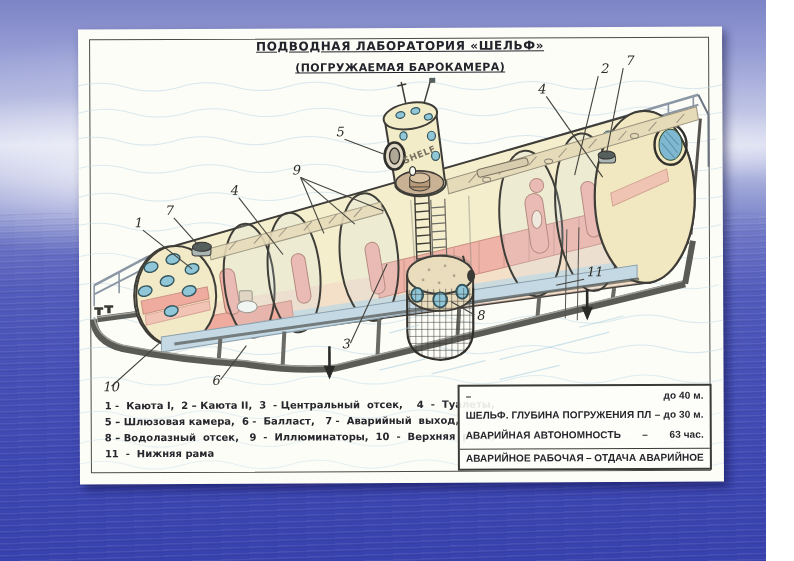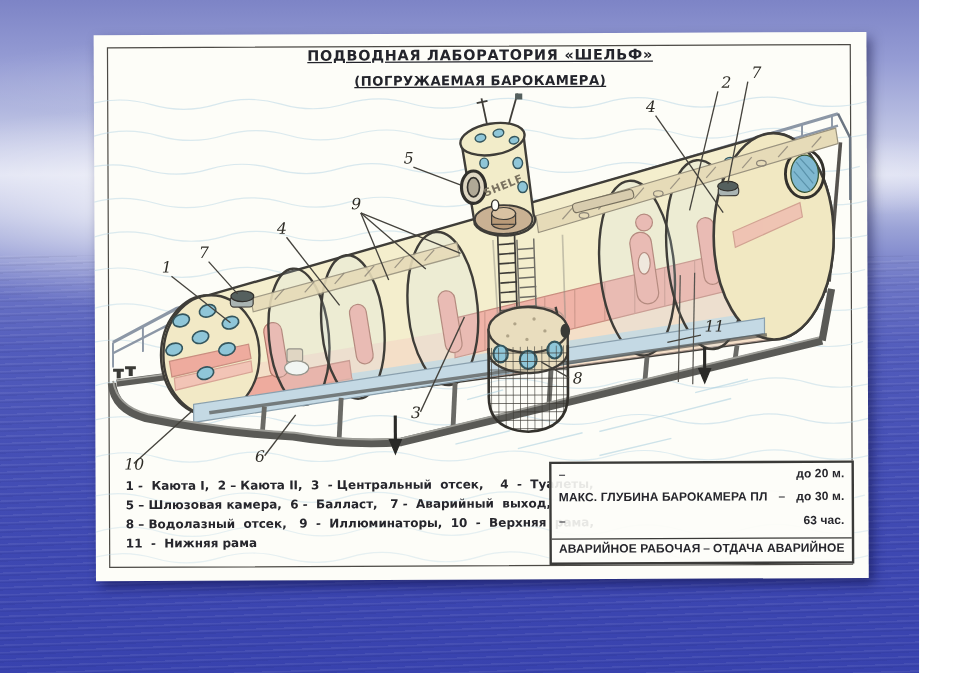--- a/index.html
+++ b/index.html
@@ -371,28 +371,29 @@
     <div class="legend">
       <div>1 -  Каюта I,  2 – Каюта II,  3  - Центральный  отсек,    4  -  Туалеты,</div>
       <div>5 – Шлюзовая камера,  6 -  Балласт,   7 -  Аварийный  выход,</div>
       <div>8 – Водолазный  отсек,   9  -  Иллюминаторы,  10  -  Верхняя  рама,</div>
       <div>11  -  Нижняя рама</div>
     </div>
 
     <div class="specs">
       <div class="row">
         <span>–</span>
-        <span>до 20 м.</span>
+        <span>до 40 м.</span>
       </div>
       <div class="row">
-        <span>МАКС.  ГЛУБИНА  БАРОКАМЕРА  ПЛ</span>
+        <span>ШЕЛЬФ.  ГЛУБИНА  ПОГРУЖЕНИЯ  ПЛ</span>
         <span>–</span>
         <span>до 30 м.</span>
       </div>
       <div class="row">
+        <span>АВАРИЙНАЯ  АВТОНОМНОСТЬ</span>
         <span>–</span>
         <span>63  час.</span>
       </div>
       <div class="row last">
         <span>АВАРИЙНОЕ  РАБОЧАЯ</span>
         <span>–</span>
         <span>ОТДАЧА  АВАРИЙНОЕ</span>
       </div>
     </div>
   </div>

